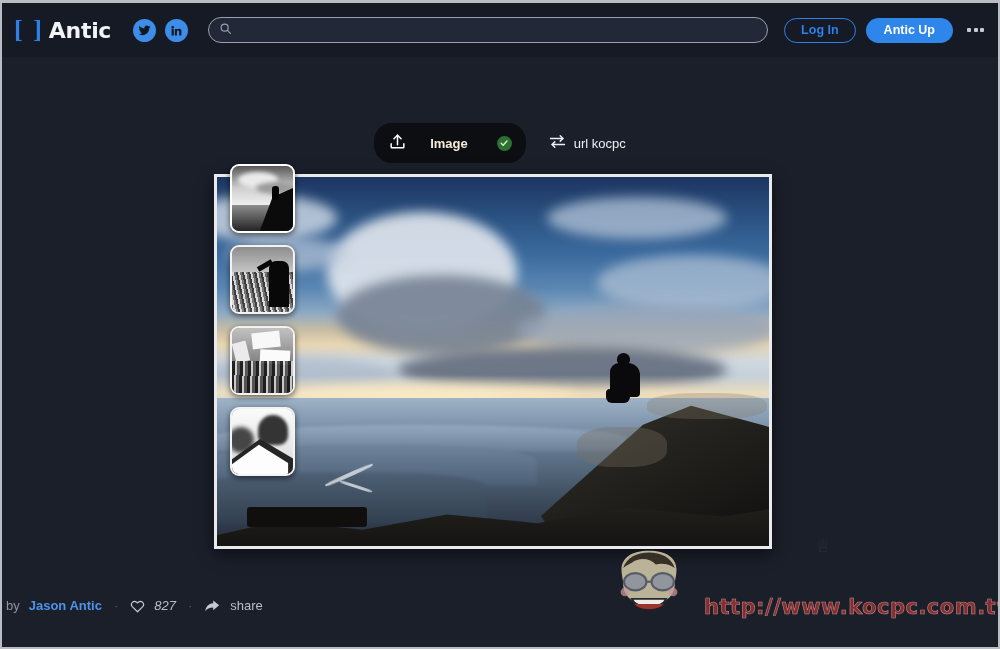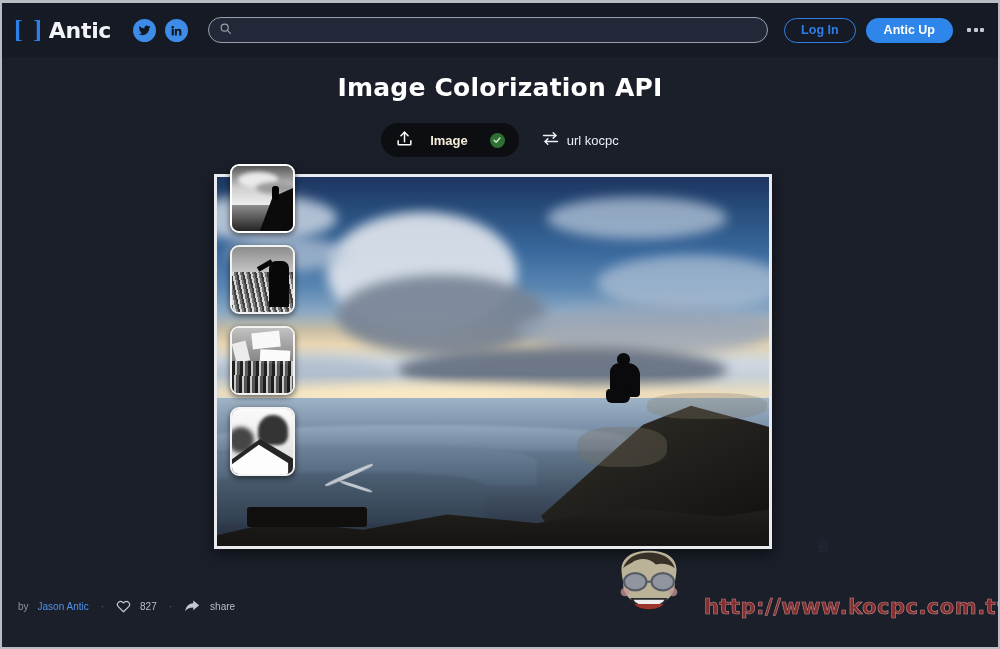--- a/index.html
+++ b/index.html
@@ -78,22 +78,22 @@
     letter-spacing: 0.2px;
     font-family: "DejaVu Sans", sans-serif;
   }
 
   
   #tabs {
     position: absolute; top: 120px; left: 0; right: 0;
     display: flex; justify-content: center; align-items: center; gap: 22px;
   }
   .pill {
-    background: #0d0e11; border-radius: 18px; height: 34px;
-    display: flex; align-items: center; gap: 16px; padding: 0 14px;
+    background: #0d0e11; border-radius: 18px; height: 40px;
+    display: flex; align-items: center; gap: 23px; padding: 0 14px;
     cursor: pointer;
   }
   .pill .label { color: #f5ecd9; font-size: 13px; font-weight: 700; }
   .check {
     width: 15px; height: 15px; border-radius: 50%;
     background: #2e6f32; display: flex; align-items: center; justify-content: center;
     margin-left: 6px;
   }
   .check svg { display:block; }
   .urlupload { display: flex; align-items: center; gap: 7px; cursor: pointer; }
@@ -160,28 +160,28 @@
     overflow: hidden; cursor: pointer;
     position: relative;
     filter: grayscale(1) contrast(1.08);
     background: #8b8b8b;
   }
   .thumb.sel { border-color: #ffffff; }
   .t-layer { position: absolute; }
 
   
   #footer {
-    position: absolute; left: 16px; bottom: 34px;
+    position: absolute; left: 4px; bottom: 34px;
     display: flex; align-items: center; gap: 9px;
-    font-size: 10px;
+    font-size: 13px;
   }
   #footer .by { color: #8d939f; }
-  #footer .author { color: #4f92ea; font-weight: 400; cursor: pointer; }
+  #footer .author { color: #4f92ea; font-weight: 700; cursor: pointer; }
   #footer .dot { color: #5a606c; padding: 0 3px; }
-  #footer .count { color: #b9bec8; }
+  #footer .count { color: #b9bec8; font-style: italic; }
   #footer .share { color: #b9bec8; cursor: pointer; }
   .heart, .shareicon { cursor: pointer; display: flex; align-items: center; }
 
   
   #watermark {
     position: absolute; right: 6px; bottom: 16px;
     width: 392px; height: 92px;
     pointer-events: none;
     opacity: .92;
   }
@@ -243,21 +243,20 @@
     <button class="btn-login">Log In</button>
     <button class="btn-signup">Antic Up</button>
 
     <div class="kebab">
       <i></i>
         <i></i>
         <i></i>
     </div>
   </div>
 
-  <div id="title">Image Colorization API</div>
 
   <div id="tabs">
 
     <div class="pill">
       <span>
         <svg width="19" height="19" viewBox="0 0 24 24" fill="none" stroke="#ffffff" stroke-width="1.9" stroke-linecap="round" stroke-linejoin="round">
           <path d="M4 15v4a1 1 0 0 0 1 1h14a1 1 0 0 0 1-1v-4"></path>
           <path d="M12 16V4"></path>
             <path d="M7.5 8.5 12 4l4.5 4.5"></path>
         </svg>

